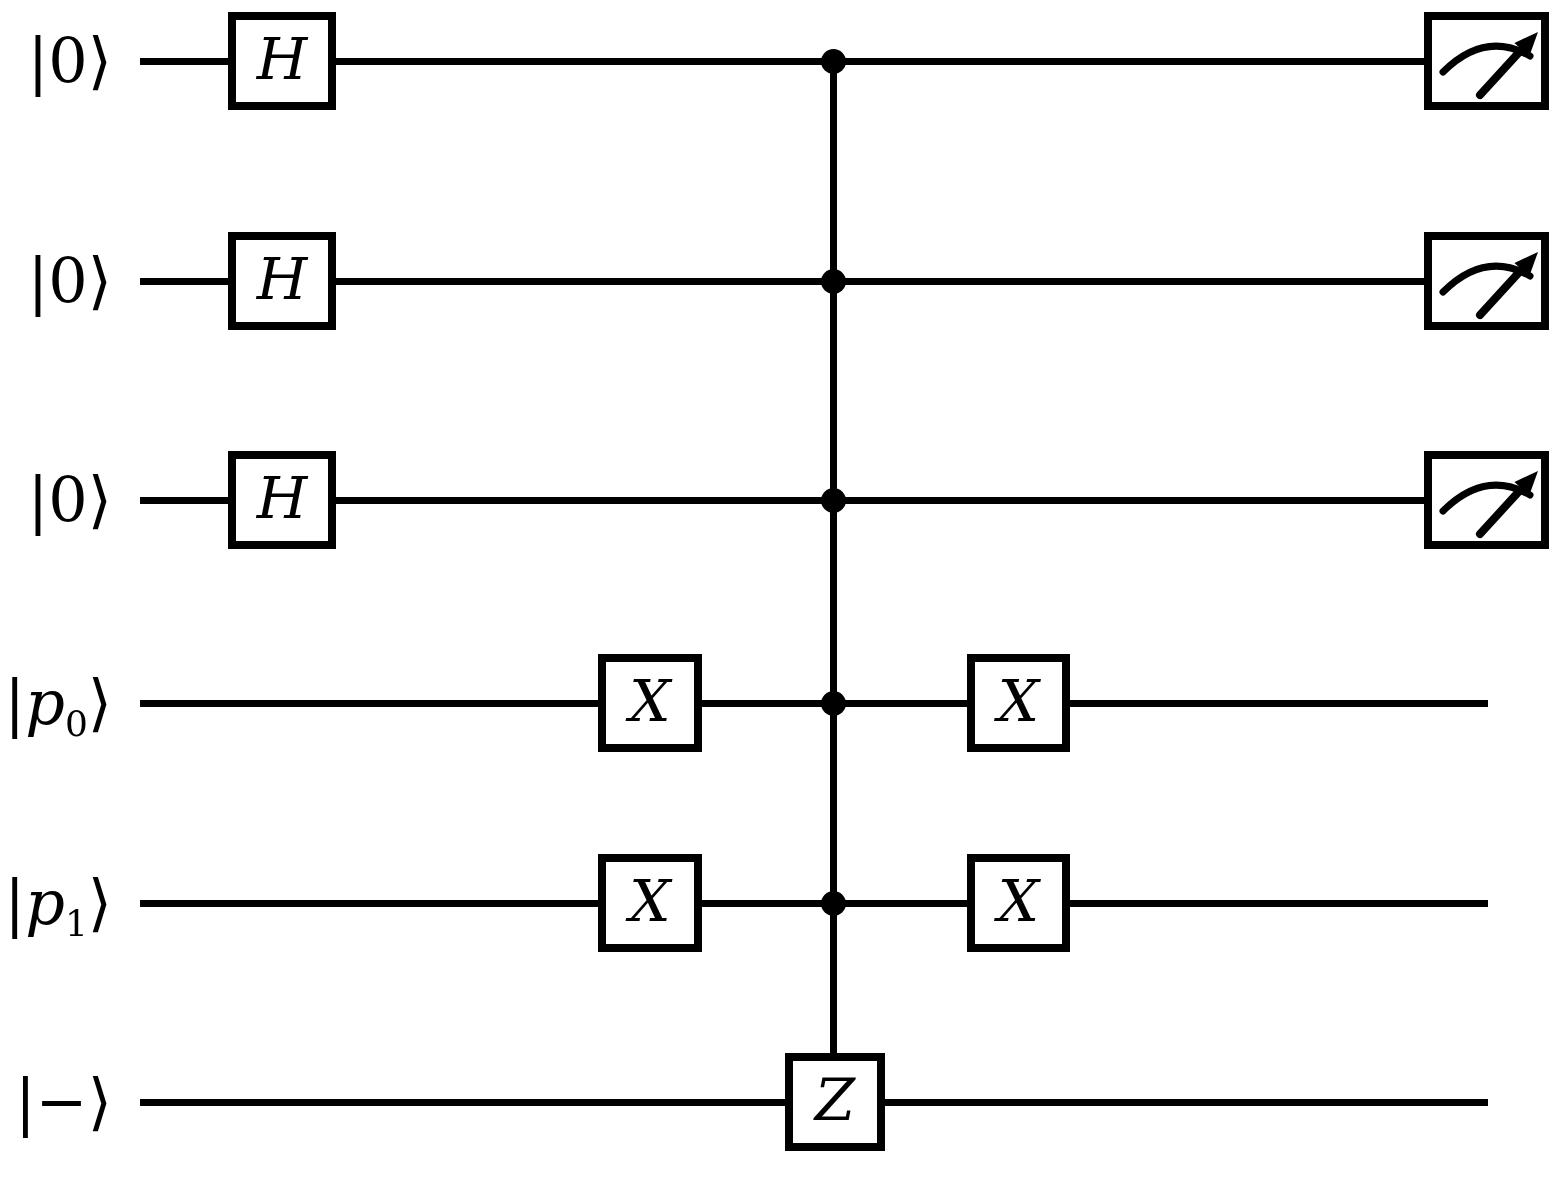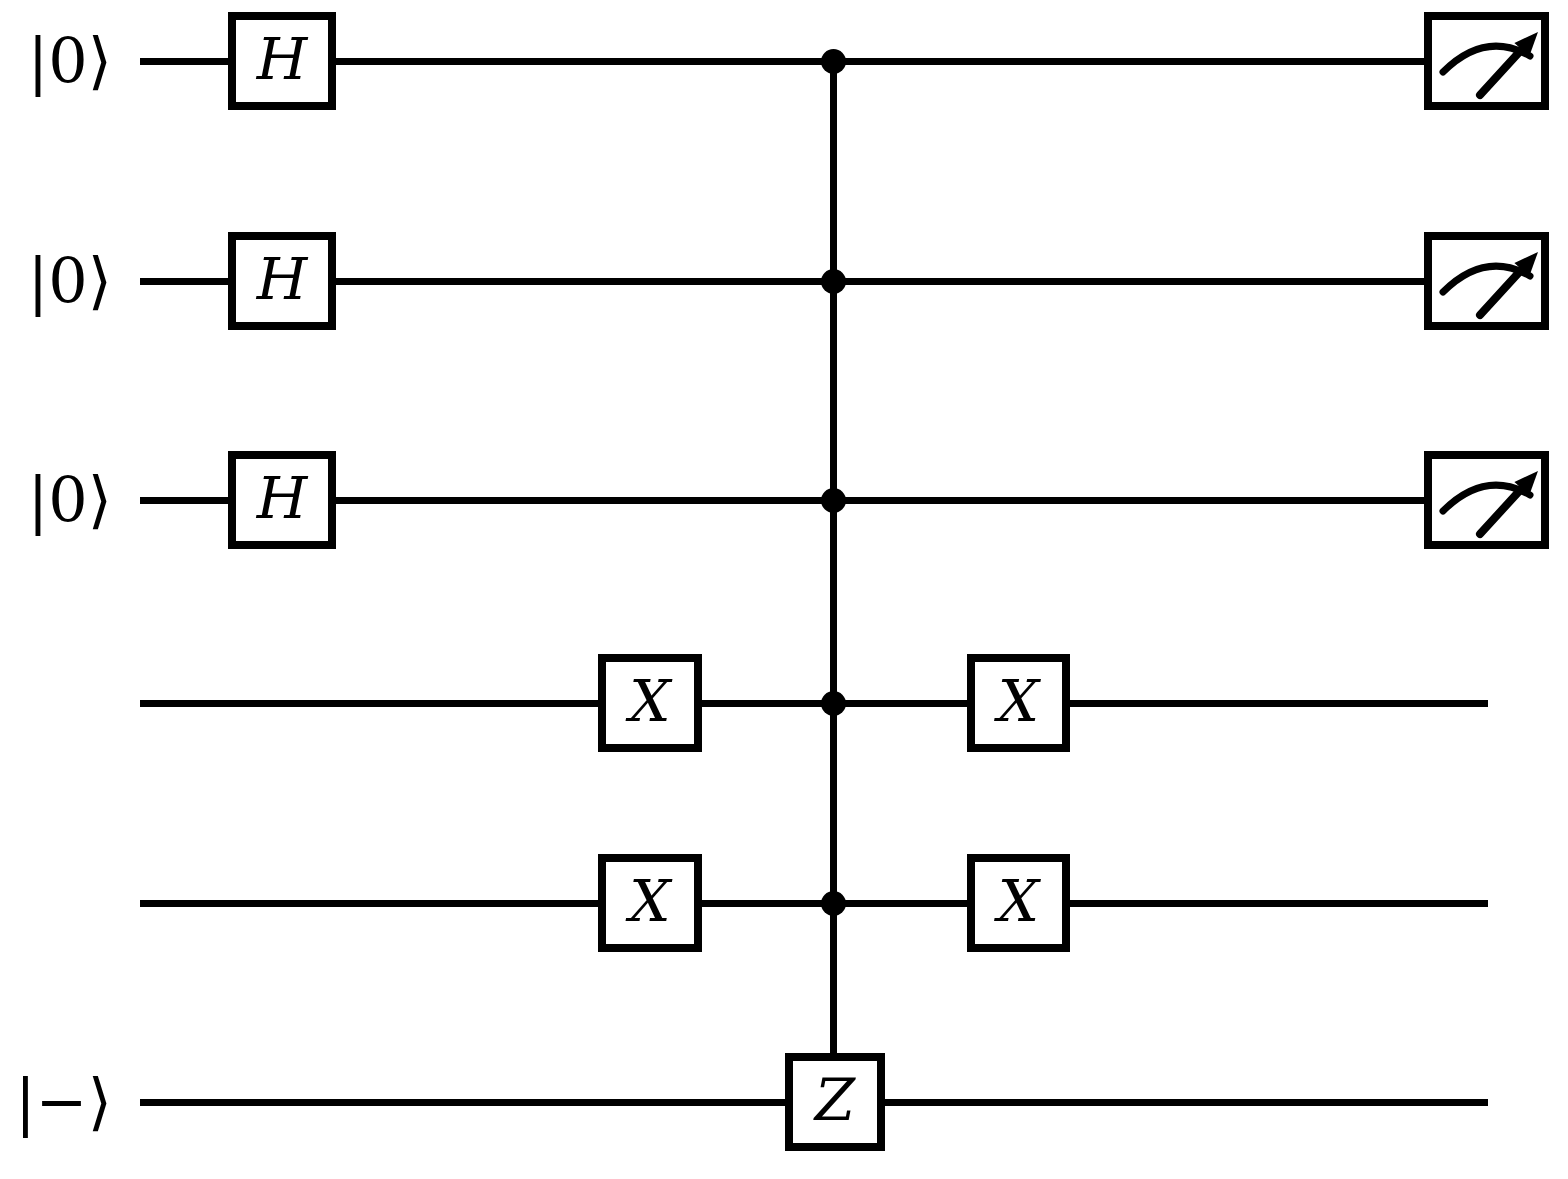--- a/index.html
+++ b/index.html
@@ -55,20 +55,22 @@
   .ket .sub { font-size:36px; vertical-align:-12px; letter-spacing:0; }
 </style>
 </head>
 <body>
 
 <div class="circuit">
 
   <div class="ket" style="top:16px"><span class="bar">|</span><span class="sym">0</span><span class="sub"></span><span class="bar">⟩</span></div>
   <div class="ket" style="top:236px"><span class="bar">|</span><span class="sym">0</span><span class="sub"></span><span class="bar">⟩</span></div>
   <div class="ket" style="top:455px"><span class="bar">|</span><span class="sym">0</span><span class="sub"></span><span class="bar">⟩</span></div>
+  <div class="ket" style="top:658px"><span class="bar">|</span><span class="sym it">p</span><span class="sub">0</span><span class="bar">⟩</span></div>
+  <div class="ket" style="top:858px"><span class="bar">|</span><span class="sym it">p</span><span class="sub">1</span><span class="bar">⟩</span></div>
   <div class="ket" style="top:1057px"><span class="bar">|</span><span class="sym">−</span><span class="sub"></span><span class="bar">⟩</span></div>
 
   <div class="wire" style="left:140px; top:58px;   width:1284px"></div>
   <div class="wire" style="left:140px; top:278px;  width:1284px"></div>
   <div class="wire" style="left:140px; top:497px;  width:1284px"></div>
   <div class="wire" style="left:140px; top:700px;  width:1348px"></div>
   <div class="wire" style="left:140px; top:900px;  width:1348px"></div>
   <div class="wire" style="left:140px; top:1099px; width:1348px"></div>
 
   <div class="vline" style="left:830px; top:61px; height:996px"></div>

